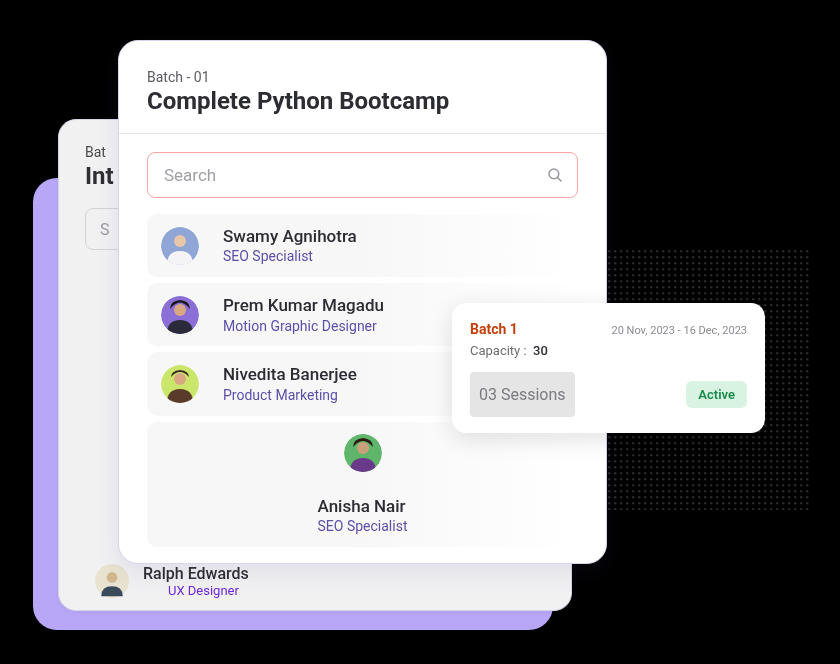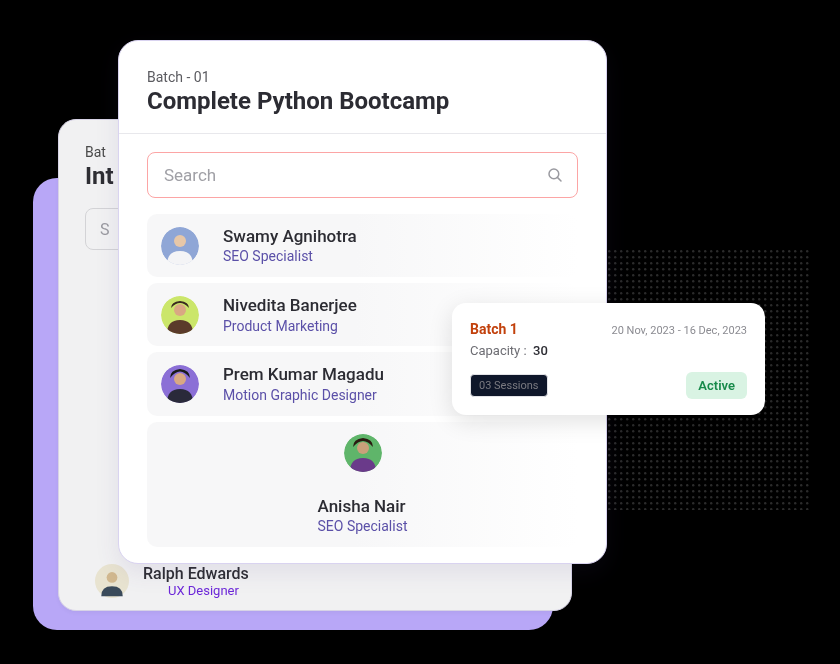--- a/index.html
+++ b/index.html
@@ -226,26 +226,26 @@
     .status-card .cap .val {
       color: #2c2c33;
       font-weight: 500;
     }
     .status-card .foot {
       display: flex;
       justify-content: space-between;
       align-items: center;
     }
     .sessions-chip {
-      font-size: 11px;
+      font-size: 16px;
       color: #7a7a80;
       border: 1px solid #e3e3e7;
       border-radius: 4px;
-      padding: 4px 8px;
-      background: #0f172a;
+      padding: 12px 8px;
+      background: #e5e5e5;
     }
     .active-badge {
       font-size: 13px;
       font-weight: 600;
       color: #178a4a;
       background: #d9f3e3;
       border-radius: 6px;
       padding: 6px 12px;
     }
   </style>
@@ -322,50 +322,50 @@
         </div>
         <div>
           <div class="name">Swamy Agnihotra</div>
           <div class="role">SEO Specialist</div>
         </div>
       </div>
 
       <div class="member">
         <div class="avatar">
           <svg viewBox="0 0 38 38">
+              <circle cx="19" cy="19" r="19" fill="#8b6fd6"></circle>
+              <circle cx="19" cy="14" r="6" fill="#d9a883"></circle>
+              <path d="M6 38 Q6 24 19 24 Q32 24 32 38 Z" fill="#2a2a3a"></path>
+              <path d="M9 13 Q19 0 29 13 Q29 5 19 4 Q9 5 9 13 Z" fill="#1a1a1a"></path>
+            </svg>
+        </div>
+        <div>
+          <div class="name">Prem Kumar Magadu</div>
+          <div class="role">Motion Graphic Designer</div>
+        </div>
+      </div>
+
+      <div class="member">
+        <div class="avatar">
+          <svg viewBox="0 0 38 38">
               <circle cx="19" cy="19" r="19" fill="#cbe66a"></circle>
               <circle cx="19" cy="14" r="6" fill="#d9a883"></circle>
               <path d="M6 38 Q6 24 19 24 Q32 24 32 38 Z" fill="#5a3a2a"></path>
               <path d="M10 12 Q19 2 28 12 Q28 6 19 5 Q10 6 10 12 Z" fill="#3a2a20"></path>
             </svg>
         </div>
         <div>
           <div class="name">Nivedita Banerjee</div>
           <div class="role">Product Marketing</div>
         </div>
       </div>
 
       <div class="member">
         <div class="avatar">
           <svg viewBox="0 0 38 38">
-              <circle cx="19" cy="19" r="19" fill="#8b6fd6"></circle>
-              <circle cx="19" cy="14" r="6" fill="#d9a883"></circle>
-              <path d="M6 38 Q6 24 19 24 Q32 24 32 38 Z" fill="#2a2a3a"></path>
-              <path d="M9 13 Q19 0 29 13 Q29 5 19 4 Q9 5 9 13 Z" fill="#1a1a1a"></path>
-            </svg>
-        </div>
-        <div>
-          <div class="name">Prem Kumar Magadu</div>
-          <div class="role">Motion Graphic Designer</div>
-        </div>
-      </div>
-
-      <div class="member">
-        <div class="avatar">
-          <svg viewBox="0 0 38 38">
               <circle cx="19" cy="19" r="19" fill="#5fb56a"></circle>
               <circle cx="19" cy="14" r="6" fill="#caa07a"></circle>
               <path d="M6 38 Q6 24 19 24 Q32 24 32 38 Z" fill="#6a3a8a"></path>
               <path d="M9 13 Q19 1 29 13 Q29 5 19 4 Q9 5 9 13 Z" fill="#2a1a10"></path>
             </svg>
         </div>
         <div>
           <div class="name">Anisha Nair</div>
           <div class="role">SEO Specialist</div>
         </div>

